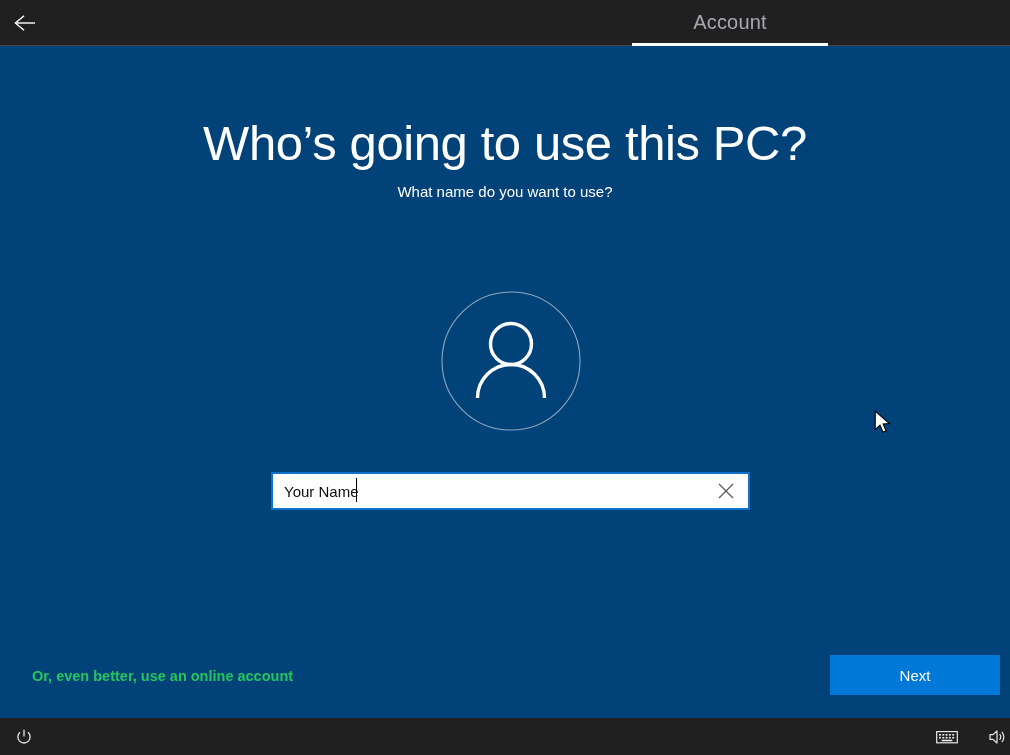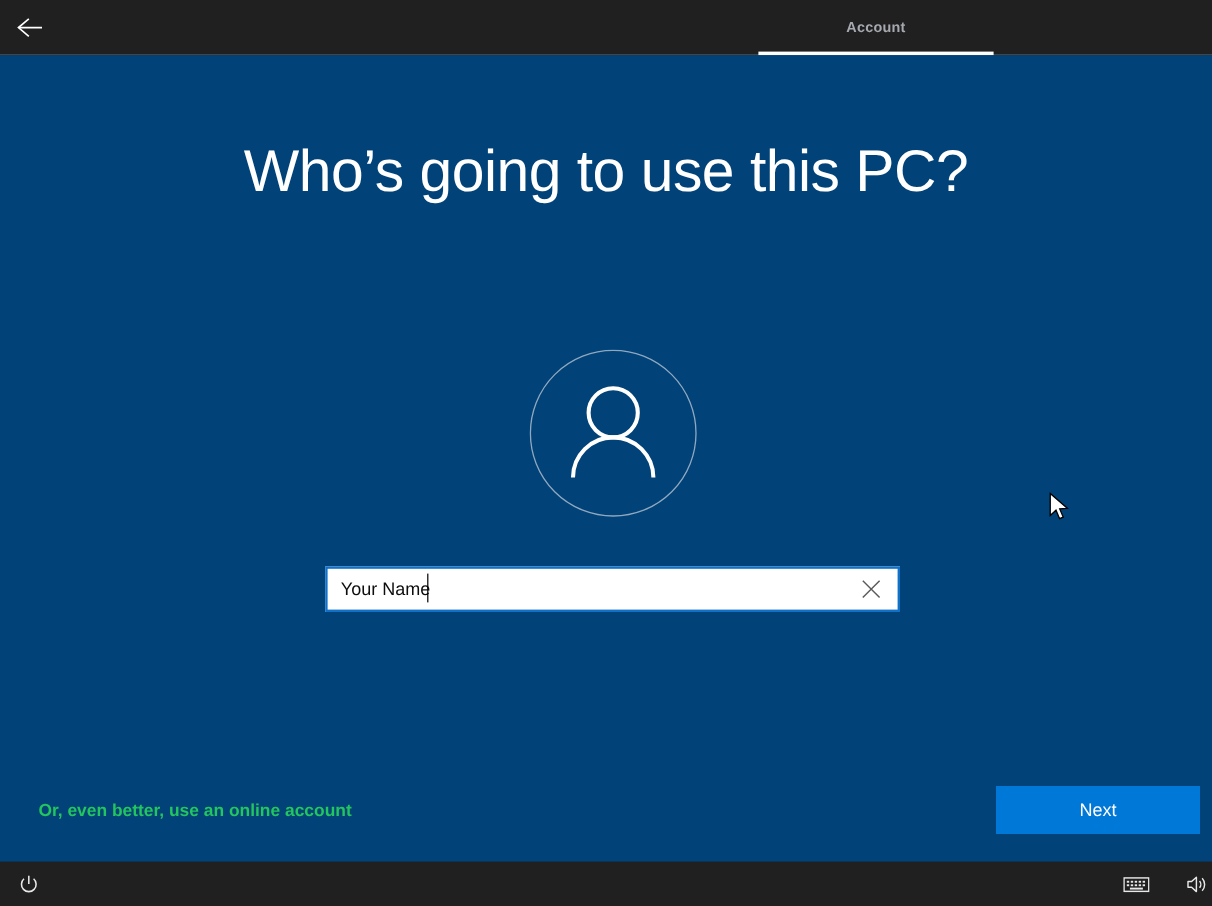--- a/index.html
+++ b/index.html
@@ -56,25 +56,24 @@
   #tab-account {
     position: absolute;
     left: 0;
     top: 0;
     width: 196px;
     height: 45px;
     display: flex;
     align-items: center;
     justify-content: center;
     color: #a6aab0;
-    font-size: 12px;
+    font-size: 20px;
     letter-spacing: 0.2px;
     cursor: pointer;
     box-sizing: border-box;
-    font-weight: bold;
   }
   #tab-account-underline {
     position: absolute;
     left: 0;
     top: 43px;
     width: 196px;
     height: 3px;
     background: #ffffff;
   }
 
@@ -249,20 +248,21 @@
         <span>Account</span>
       </div>
       <div id="tab-account-underline"></div>
     </div>
 
   </div>
 
   <div id="body">
 
     <div id="page-title">Who’s going to use this PC?</div>
+    <div id="page-subtitle">What name do you want to use?</div>
 
     <div id="avatar">
       <svg width="140" height="140" viewBox="0 0 140 140">
         <circle cx="70" cy="70" r="69" fill="none" stroke="#8fa8bf" stroke-width="1.1"></circle>
         <circle cx="70" cy="53" r="20.5" fill="none" stroke="#ffffff" stroke-width="3.4"></circle>
         <path d="M36.5 107 A33.5 33.5 0 0 1 103.5 107" fill="none" stroke="#ffffff" stroke-width="3.4" stroke-linecap="butt"></path>
       </svg>
     </div>
 
     <div id="name-field-wrap">

